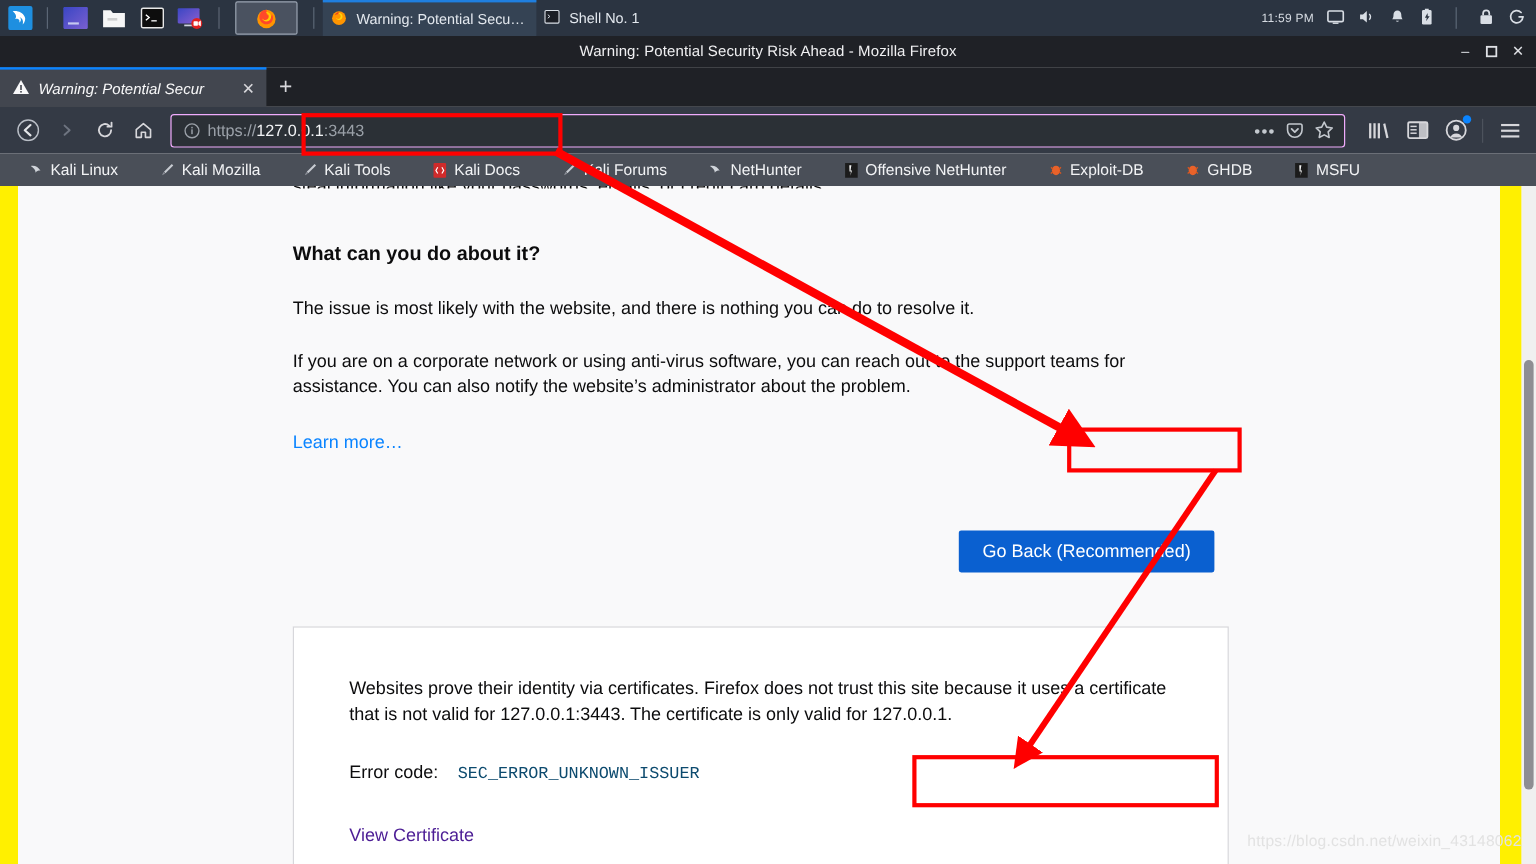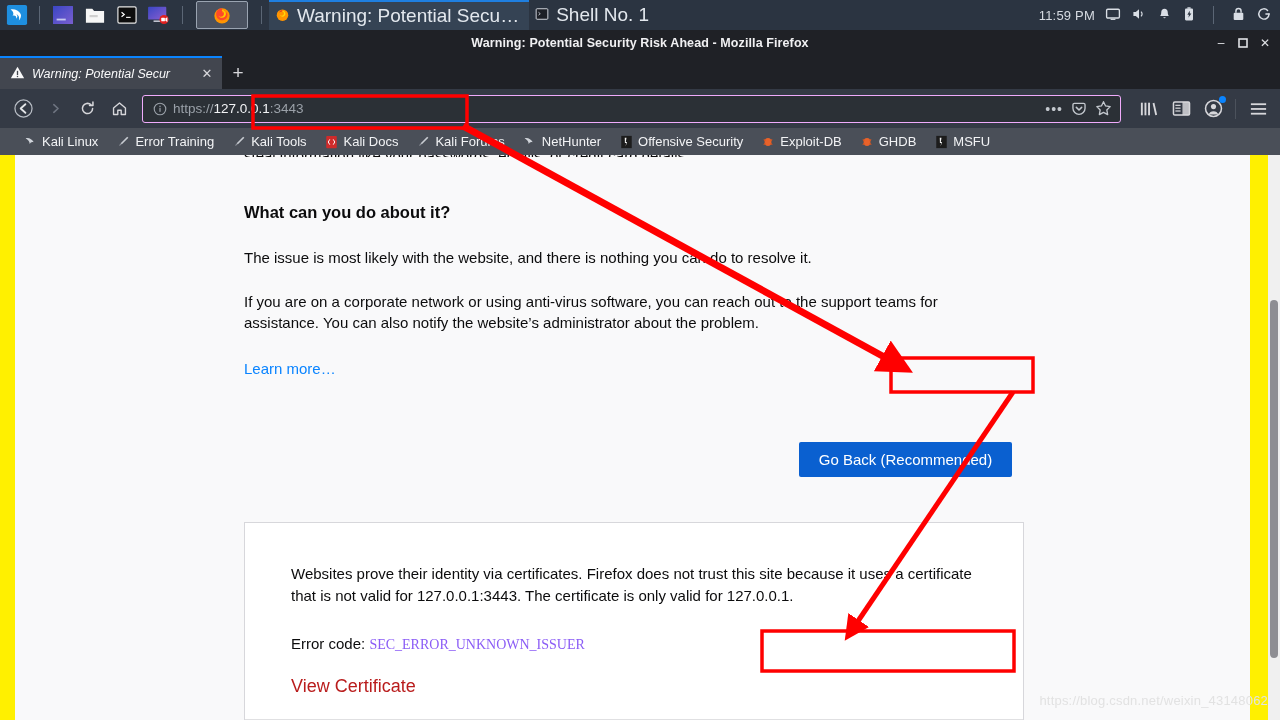--- a/index.html
+++ b/index.html
@@ -30,43 +30,43 @@
     display: flex; align-items: center; justify-content: center;
     position: relative;
   }
   .launcher-active {
     border: 1px solid #9aa4b1; background: #4a5260; border-radius: 2px;
     width: 52px; height: 28px; margin: 0 6px;
   }
   .win-btn {
     display: flex; align-items: center; height: 30px;
     padding: 0 10px 0 6px; gap: 7px;
-    font-size: 19px; color: #e3e8ee; white-space: nowrap;
+    font-size: 12px; color: #e3e8ee; white-space: nowrap;
   }
   .win-btn.active {
     background: #354354; border-top: 2px solid #1f7fe0; height: 30px;
     align-items: center;
   }
   .tray {
     margin-left: auto; display: flex; align-items: center;
     gap: 10px; padding-right: 8px; font-size: 13px; color: #d9dee5;
   }
-  .tray-clock { color: #d6dbe2; font-size: 13px; letter-spacing: .2px; }
+  .tray-clock { color: #d6dbe2; font-size: 10px; letter-spacing: .2px; }
 
   
   .ff-window {
     position: absolute; left: 0; top: 30px; width: 1280px; height: 690px;
     background: #f9f9fa;
   }
   .ff-titlebar {
     height: 26px; background: #1f2126; position: relative;
     display: flex; align-items: center; justify-content: center;
   }
   .ff-title {
-    color: #f0f0f2; font-size: 12.5px; font-weight: bold; letter-spacing: .1px;
+    color: #f0f0f2; font-size: 12.5px; font-weight: normal; letter-spacing: .1px;
   }
   .ff-wincontrols {
     position: absolute; right: 4px; top: 0; height: 26px;
     display: flex; align-items: center; gap: 0;
   }
   .wc { width: 22px; height: 26px; display: flex; align-items: center;
         justify-content: center; color: #dfe1e5; font-size: 12px; }
 
   .ff-tabbar {
     height: 33px; background: #1f2126; display: flex; align-items: flex-end;
@@ -112,21 +112,21 @@
   }
   .url-text b { color: #f2f3f5; font-weight: normal; }
   .url-icons { display: flex; align-items: center; gap: 8px; padding-right: 2px; }
   .url-ic { color: #c3c8ce; display: flex; align-items: center; }
   .nav-right { display: flex; align-items: center; gap: 4px; padding-left: 6px; }
   .nav-right .nav-btn { width: 28px; height: 28px; }
   .navsep { width: 1px; height: 20px; background: #4c525c; margin: 0 4px; }
 
   .ff-bookmarks {
     height: 27px; background: #4a4f58; display: flex; align-items: center;
-    padding-left: 14px; gap: 0; color: #f2f3f5; font-size: 13px;
+    padding-left: 14px; gap: 16px; color: #f2f3f5; font-size: 13px;
     overflow: hidden;
   }
   .bm {
     display: flex; align-items: center; gap: 5px;
     padding: 0 9px; height: 22px; white-space: nowrap;
   }
   .bm-ico { width: 14px; height: 14px; display: flex; align-items: center;
     justify-content: center; font-size: 11px; }
 
   
@@ -168,24 +168,24 @@
     min-width: 125px;
   }
 
   .cert-panel {
     margin: 45px 0 0 229px; width: 780px; background: #fff;
     border: 1px solid #d7d7db;
   }
   .cert-body { padding: 40px 46px 22px 46px; }
   .cert-body p { font-size: 15px; color: #0c0c0d; line-height: 1.45; margin: 0; }
   .cert-err { margin-top: 27px !important; }
-  .cert-err a { color: #8b5cf6; text-decoration: none;
-    font-family: Liberation Serif, serif; font-size: 14px; }
-  .cert-view { display: inline-block; margin-top: 20px; color: #b91c1c;
-    font-size: 18px; text-decoration: none; }
+  .cert-err a { color: #0c4a6e; text-decoration: none;
+    font-family: Liberation Mono, monospace; font-size: 14px; margin-left: 12px; }
+  .cert-view { display: inline-block; margin-top: 32px; color: #4c1d95;
+    font-size: 15px; text-decoration: none; }
   .cert-footer {
     background: #f1f1f3; border-top: 1px solid #e0e0e2;
     display: flex; justify-content: flex-end; gap: 8px;
     padding: 14px 16px;
   }
 
   
   .scrollbar {
     position: absolute; right: 0; top: 0; width: 12px; height: 565px;
     background: #f0f0f0;
@@ -457,21 +457,21 @@
         </span>
         <span>Kali Linux</span>
       </div>
       <div class="bm">
         <span class="bm-ico">
           <svg width="13" height="13" viewBox="0 0 16 16">
               <path d="M12.5 2 L14 3.5 L6 11.5 L4.5 10 Z" fill="#c8ccd2"></path>
               <path d="M4 10.3 L5.7 12 L2.5 13.5 Z" fill="#8c9099"></path>
             </svg>
         </span>
-        <span>Error Training</span>
+        <span>Kali Mozilla</span>
       </div>
       <div class="bm">
         <span class="bm-ico">
           <svg width="13" height="13" viewBox="0 0 16 16">
               <path d="M12.5 2 L14 3.5 L6 11.5 L4.5 10 Z" fill="#c8ccd2"></path>
               <path d="M4 10.3 L5.7 12 L2.5 13.5 Z" fill="#8c9099"></path>
             </svg>
         </span>
         <span>Kali Tools</span>
       </div>
@@ -501,21 +501,21 @@
         </span>
         <span>NetHunter</span>
       </div>
       <div class="bm">
         <span class="bm-ico">
           <svg width="13" height="14" viewBox="0 0 14 16">
               <rect x="1" y="1" width="12" height="14" fill="#1c1c1c"></rect>
               <path d="M5 3 L7 3 L6.2 8 L7.6 8 L6 13 L6.6 9 L5.2 9 Z" fill="#f2f2f2"></path>
             </svg>
         </span>
-        <span>Offensive Security</span>
+        <span>Offensive NetHunter</span>
       </div>
       <div class="bm">
         <span class="bm-ico">
           <svg width="14" height="12" viewBox="0 0 16 14">
               <ellipse cx="8" cy="7" rx="4" ry="4.6" fill="#e8622a"></ellipse>
               <path d="M3.2 4 L5 6 M12.8 4 L11 6 M3 10 L5 8.4 M13 10 L11 8.4" stroke="#d9561f" stroke-width="1.3"></path>
             </svg>
         </span>
         <span>Exploit-DB</span>
       </div>

